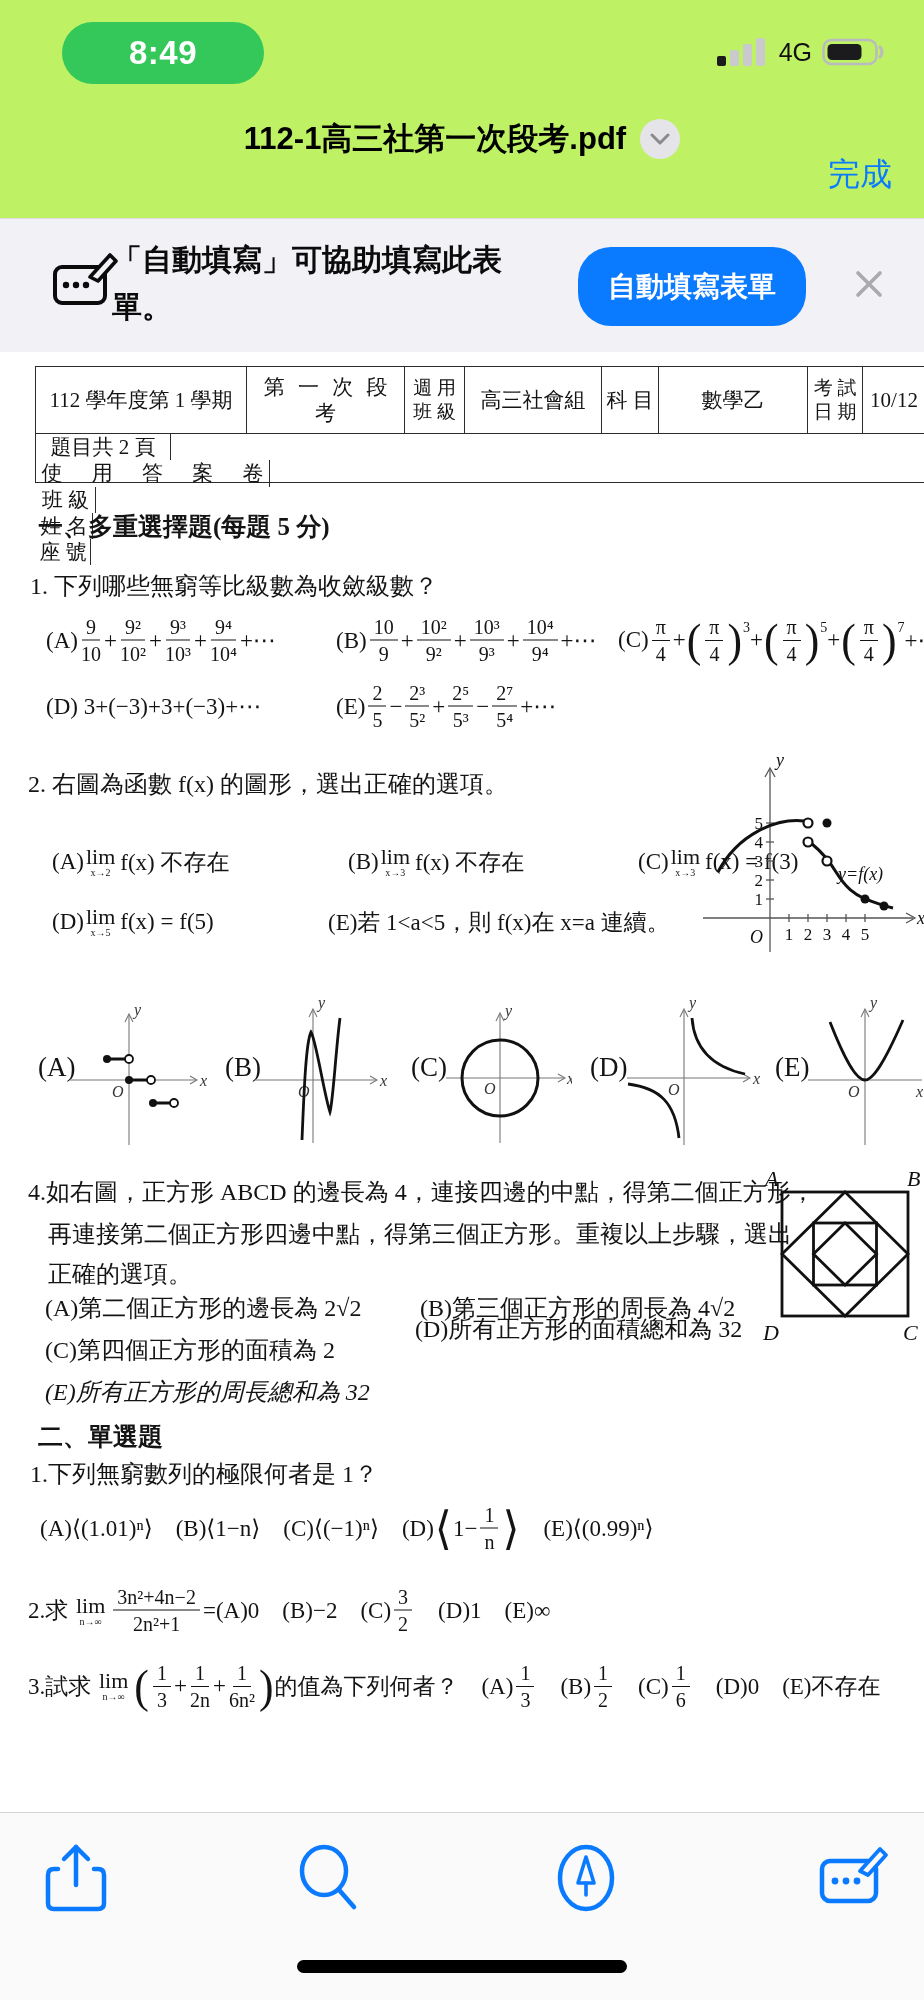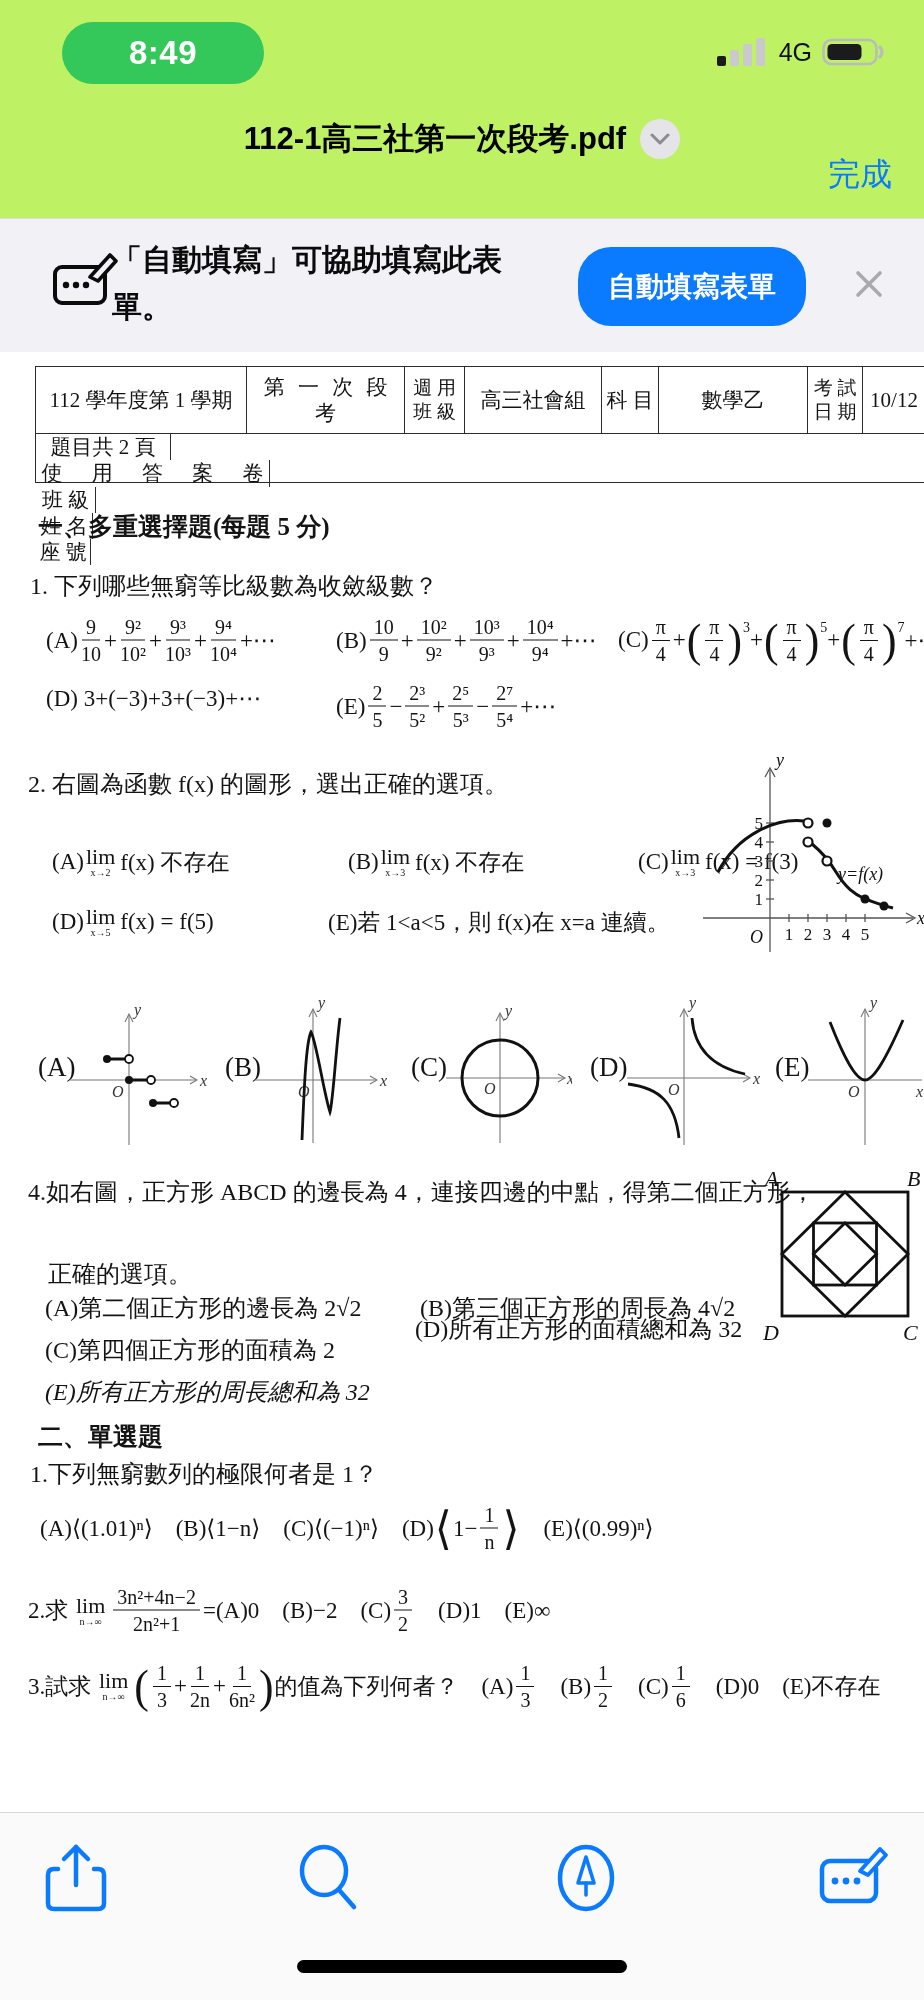--- a/index.html
+++ b/index.html
@@ -156,21 +156,21 @@
       <div class="hcell cflex"></div>
     </div>
   </div>
 
   <div class="sec-head" style="left:38px;top:158px;">一、多重選擇題(每題 5 分)</div>
   <div class="q-text" style="left:30px;top:218px;">1. 下列哪些無窮等比級數為收斂級數？</div>
 
   <div class="mathline" style="left:46px;top:288px;"><span class="mt">(A)</span><span class="frac"><span class="num">9</span><span class="den">10</span></span><span class="mt">+</span><span class="frac"><span class="num">9²</span><span class="den">10²</span></span><span class="mt">+</span><span class="frac"><span class="num">9³</span><span class="den">10³</span></span><span class="mt">+</span><span class="frac"><span class="num">9⁴</span><span class="den">10⁴</span></span><span class="mt">+⋯</span></div>
   <div class="mathline" style="left:336px;top:288px;"><span class="mt">(B)</span><span class="frac"><span class="num">10</span><span class="den">9</span></span><span class="mt">+</span><span class="frac"><span class="num">10²</span><span class="den">9²</span></span><span class="mt">+</span><span class="frac"><span class="num">10³</span><span class="den">9³</span></span><span class="mt">+</span><span class="frac"><span class="num">10⁴</span><span class="den">9⁴</span></span><span class="mt">+⋯</span></div>
   <div class="mathline" style="left:618px;top:288px;"><span class="mt">(C)</span><span class="frac"><span class="num">π</span><span class="den">4</span></span><span class="mt">+</span><span class="bigp">(</span><span class="frac"><span class="num">π</span><span class="den">4</span></span><span class="bigp">)</span><sup class="msup">3</sup><span class="mt">+</span><span class="bigp">(</span><span class="frac"><span class="num">π</span><span class="den">4</span></span><span class="bigp">)</span><sup class="msup">5</sup><span class="mt">+</span><span class="bigp">(</span><span class="frac"><span class="num">π</span><span class="den">4</span></span><span class="bigp">)</span><sup class="msup">7</sup><span class="mt">+⋯</span></div>
-  <div class="mathline" style="left:46px;top:346px;"><span class="mt">(D) 3+(−3)+3+(−3)+⋯</span></div>
+  <div class="mathline" style="left:46px;top:354px;"><span class="mt">(D) 3+(−3)+3+(−3)+⋯</span></div>
   <div class="mathline" style="left:336px;top:354px;"><span class="mt">(E)</span><span class="frac"><span class="num">2</span><span class="den">5</span></span><span class="mt">−</span><span class="frac"><span class="num">2³</span><span class="den">5²</span></span><span class="mt">+</span><span class="frac"><span class="num">2⁵</span><span class="den">5³</span></span><span class="mt">−</span><span class="frac"><span class="num">2⁷</span><span class="den">5⁴</span></span><span class="mt">+⋯</span></div>
 
   <div class="q-text" style="left:28px;top:416px;">2. 右圖為函數 f(x) 的圖形，選出正確的選項。</div>
 
   <div class="mathline" style="left:52px;top:510px;"><span class="mt">(A)</span><span class="limstack"><span class="ltop">lim</span><span class="lbot">x→2</span></span><span class="mt">f(x) 不存在</span></div>
   <div class="mathline" style="left:348px;top:510px;"><span class="mt">(B)</span><span class="limstack"><span class="ltop">lim</span><span class="lbot">x→3</span></span><span class="mt">f(x) 不存在</span></div>
   <div class="mathline" style="left:638px;top:510px;"><span class="mt">(C)</span><span class="limstack"><span class="ltop">lim</span><span class="lbot">x→3</span></span><span class="mt">f(x) = f(3)</span></div>
   <div class="mathline" style="left:52px;top:570px;"><span class="mt">(D)</span><span class="limstack"><span class="ltop">lim</span><span class="lbot">x→5</span></span><span class="mt">f(x) = f(5)</span></div>
   <div class="mathline" style="left:328px;top:570px;"><span class="mt">(E)若 1&lt;a&lt;5，則 f(x)在 x=a 連續。</span></div>
 
@@ -284,20 +284,21 @@
     <line x1="75" y1="10" x2="75" y2="145" stroke="#777" stroke-width="1.1"></line>
     <polyline points="71,17 75,9 79,17" fill="none" stroke="#777" stroke-width="1.1"></polyline>
     <line x1="18" y1="80" x2="132" y2="80" stroke="#777" stroke-width="1.1"></line>
     <text x="58" y="97" font-family="Liberation Serif,serif" font-size="16" font-style="italic" fill="#333">O</text>
     <text x="126" y="97" font-family="Liberation Serif,serif" font-size="16" font-style="italic" fill="#333">x</text>
     <text x="80" y="8" font-family="Liberation Serif,serif" font-size="16" font-style="italic" fill="#333">y</text>
     <path d="M40 22 C58 68 68 80 75 80 C82 80 92 68 113 20" fill="none" stroke="#111" stroke-width="2.8"></path>
   </svg>
 
   <div class="q-text" style="left:28px;top:824px;">4.如右圖，正方形 ABCD 的邊長為 4，連接四邊的中點，得第二個正方形，</div>
+  <div class="q-text" style="left:48px;top:866px;">再連接第二個正方形四邊中點，得第三個正方形。重複以上步驟，選出</div>
   <div class="q-text" style="left:48px;top:906px;">正確的選項。</div>
   <div class="q-text" style="left:45px;top:940px;">(A)第二個正方形的邊長為 2√2</div>
   <div class="q-text" style="left:420px;top:940px;">(B)第三個正方形的周長為 4√2</div>
   <div class="q-text" style="left:45px;top:982px;">(C)第四個正方形的面積為 2</div>
   <div class="q-text" style="left:415px;top:961px;">(D)所有正方形的面積總和為 32</div>
   <div class="q-text" style="left:45px;top:1024px;font-style:italic;">(E)所有正方形的周長總和為 32</div>
 
   <svg class="abs" style="left:757px;top:810px;" width="167" height="185" viewBox="0 0 167 185">
     <g font-family="Liberation Serif,serif" font-size="22" font-style="italic" fill="#111">
       <text x="8" y="24">A</text>

